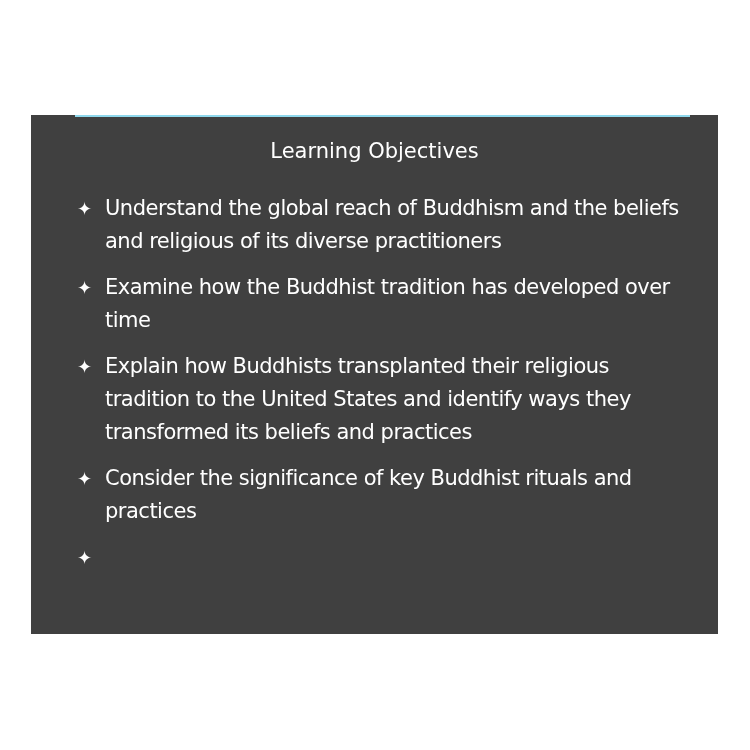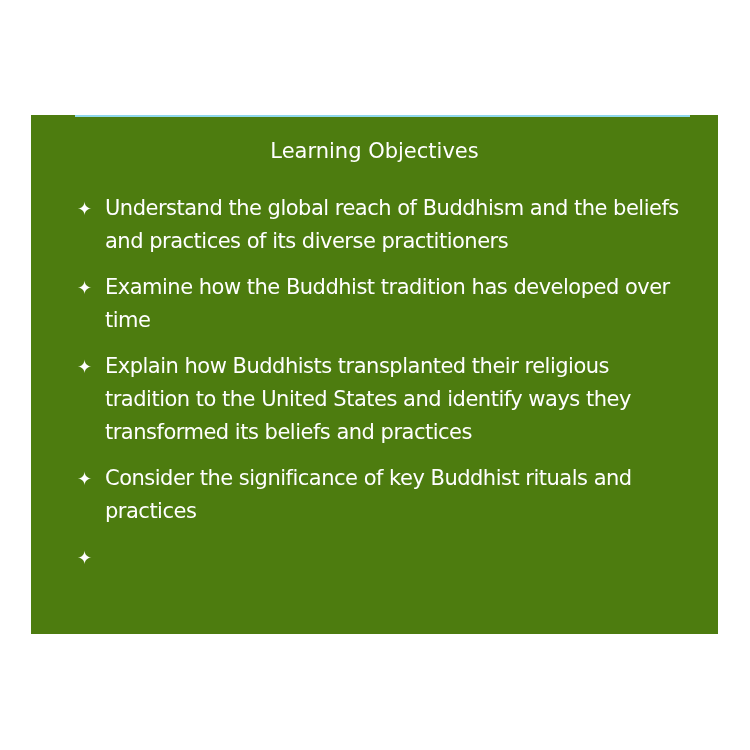--- a/index.html
+++ b/index.html
@@ -1,21 +1,21 @@
 <!DOCTYPE html>
 <html><head>
 <meta charset="utf-8">
 <style>
   html, body { margin: 0; padding: 0; background: #ffffff; }
   body { width: 750px; height: 750px; position: relative; overflow: hidden; }
   .box {
     position: absolute;
     left: 31px; top: 115px;
     width: 687px; height: 519px;
-    background: #4d7c0f;
+    background: #404040;
     box-sizing: border-box;
   }
   .top-line {
     position: absolute;
     left: 44px; top: 0;
     width: 615px; height: 2px;
     background: #8fd8ec;
   }
   .title {
     position: absolute;
@@ -54,21 +54,21 @@
 </style>
 </head>
 <body>
 
 <div class="box">
   <div class="top-line"></div>
   <div class="title">Learning Objectives</div>
   <ul class="list">
     <li class="item">
       <span class="bullet">✦</span>
-      <span>Understand the global reach of Buddhism and the beliefs and practices of its diverse practitioners</span>
+      <span>Understand the global reach of Buddhism and the beliefs and religious of its diverse practitioners</span>
     </li>
     <li class="item">
       <span class="bullet">✦</span>
       <span>Examine how the Buddhist tradition has developed over time</span>
     </li>
     <li class="item">
       <span class="bullet">✦</span>
       <span>Explain how Buddhists transplanted their religious tradition to the United States and identify ways they transformed its beliefs and practices</span>
     </li>
     <li class="item">

